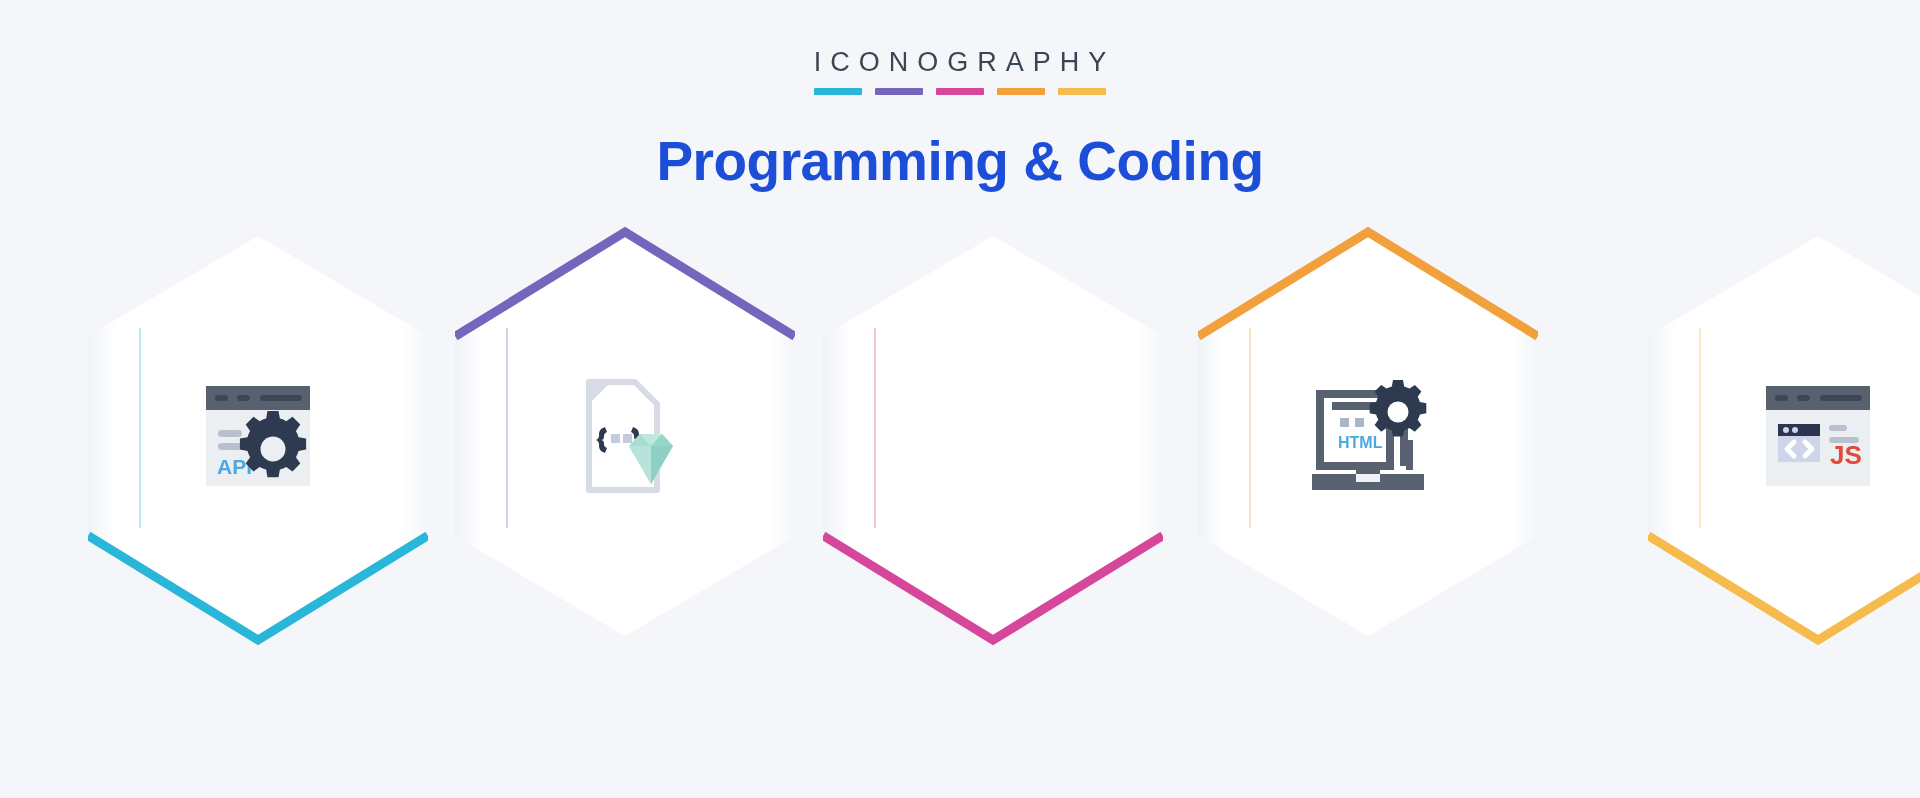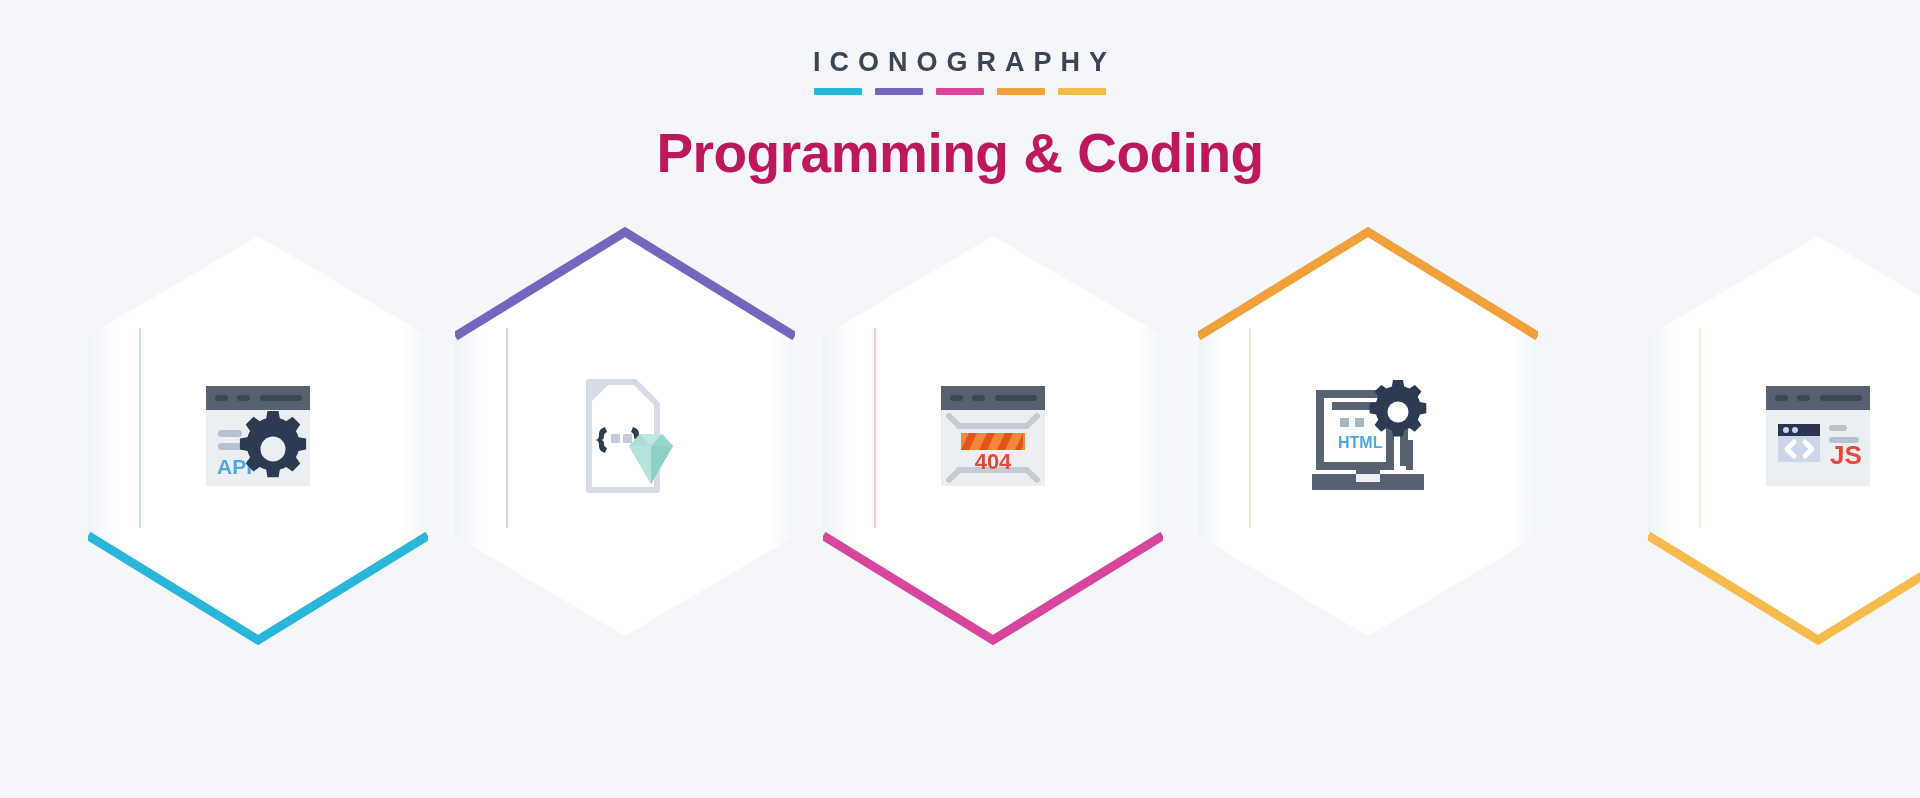--- a/index.html
+++ b/index.html
@@ -23,41 +23,41 @@
     position: absolute;
     top: 48px;
     left: 0;
     width: 1920px;
     text-align: center;
   }
   .eyebrow {
     font-size: 27px;
     letter-spacing: 9px;
     color: #3b4654;
-    font-weight: 700;
+    font-weight: 400;
     text-indent: 9px;
     line-height: 1.05;
     font-family: "Liberation Sans", sans-serif;
   }
   .rule-row {
     margin-top: 12px;
     display: flex;
     justify-content: center;
     gap: 13px;
   }
   .rule {
     width: 48px;
     height: 7px;
     border-radius: 1px;
   }
   .title {
-    margin-top: 26px;
+    margin-top: 34px;
     font-size: 55px;
     font-weight: 700;
-    color: #be185d;
+    color: #1d4ed8;
     letter-spacing: -0.5px;
     font-family: "Liberation Sans", sans-serif;
   }
 
   
   .hex-row {
     position: absolute;
     top: 236px;
     left: 0;
     width: 1920px;
@@ -212,39 +212,20 @@
     </div>
 
     <div class="hex-cell" style="left:823px;">
       <div class="hex-body"></div>
       <div class="hex-shade"></div>
       <div class="hex-tick" style="background:#d6469b"></div>
       <div class="chev-bottom">
         <svg viewBox="0 0 340 116">
             <path d="M4 6 L170 108 L336 6" fill="none" stroke="#d6469b" stroke-width="9" stroke-linecap="square"></path>
           </svg>
-      </div>
-      <div class="icon-wrap">
-        <svg viewBox="0 0 132 132">
-          <rect x="14" y="16" width="104" height="100" fill="#eceff2"></rect>
-          <rect x="14" y="16" width="104" height="24" fill="#57616f"></rect>
-          <rect x="23" y="25" width="13" height="6" rx="3" fill="#3e4855"></rect>
-          <rect x="45" y="25" width="13" height="6" rx="3" fill="#3e4855"></rect>
-          <rect x="68" y="25" width="42" height="6" rx="3" fill="#3e4855"></rect>
-          <path d="M22 46 l10 10 h68 l10 -10" fill="none" stroke="#c6cbd2" stroke-width="6" stroke-linecap="round" stroke-linejoin="round"></path>
-          <path d="M22 110 l10 -10 h68 l10 10" fill="none" stroke="#c6cbd2" stroke-width="6" stroke-linecap="round" stroke-linejoin="round"></path>
-          <g>
-            <rect x="34" y="63" width="64" height="17" fill="#f2863b"></rect>
-            <path d="M42 63 l-8 17 h8 l8 -17 Z" fill="#e1541f"></path>
-            <path d="M60 63 l-8 17 h8 l8 -17 Z" fill="#e1541f"></path>
-            <path d="M78 63 l-8 17 h8 l8 -17 Z" fill="#e1541f"></path>
-            <path d="M96 63 l-8 17 h6 l2 -4 Z" fill="#e1541f"></path>
-          </g>
-          <text class="ico-text" x="66" y="99" font-size="22" fill="#e2483c" text-anchor="middle">404</text>
-        </svg>
       </div>
     </div>
 
     <div class="hex-cell" style="left:1198px;">
       <div class="hex-body"></div>
       <div class="hex-shade"></div>
       <div class="hex-tick" style="background:#f2a03c"></div>
       <div class="chev-top">
         <svg viewBox="0 0 340 116">
             <path d="M4 110 L170 8 L336 110" fill="none" stroke="#f2a03c" stroke-width="9" stroke-linecap="square"></path>

